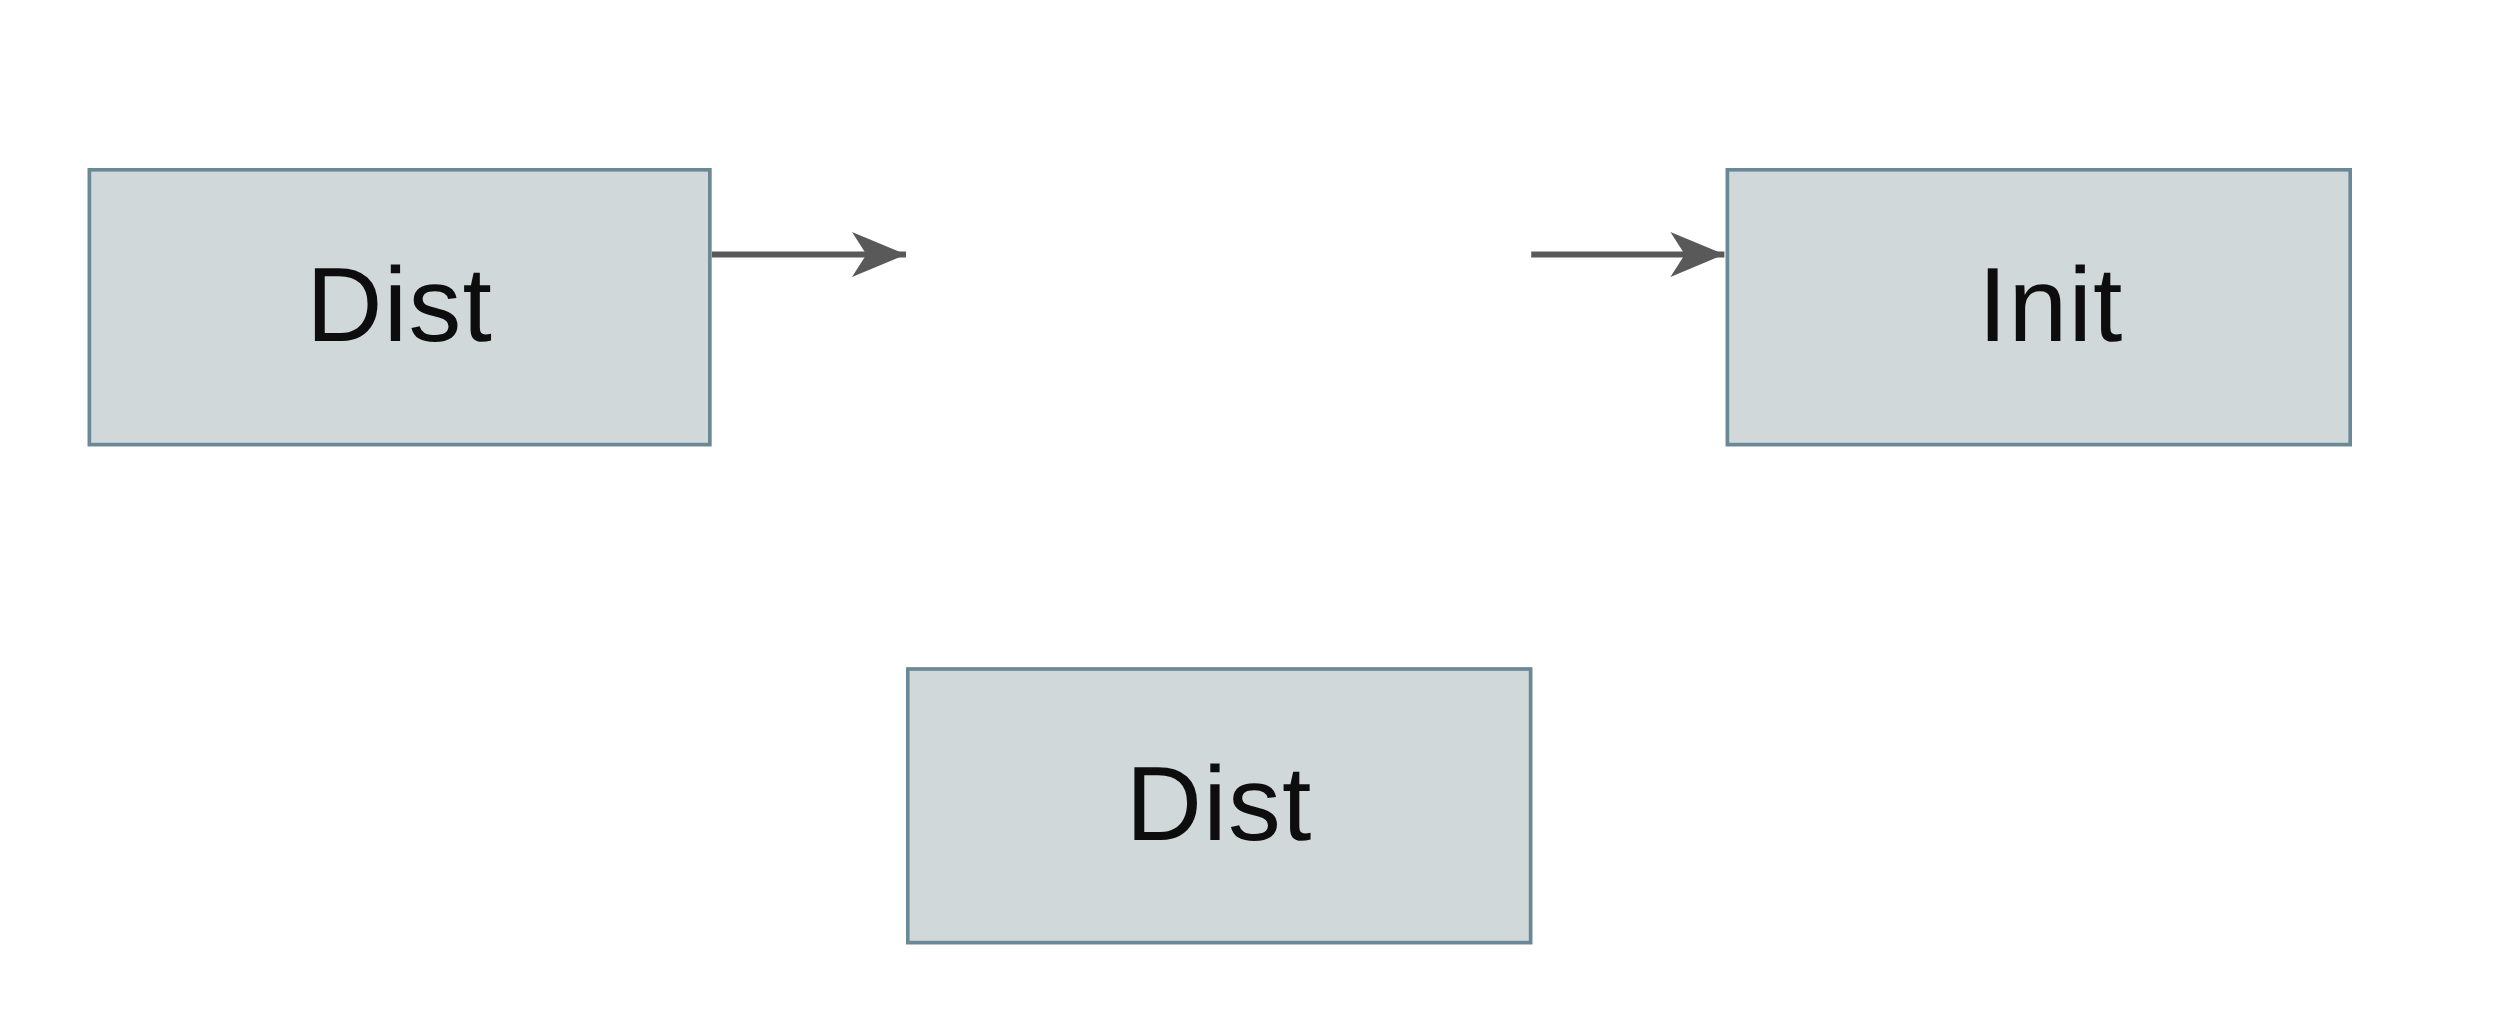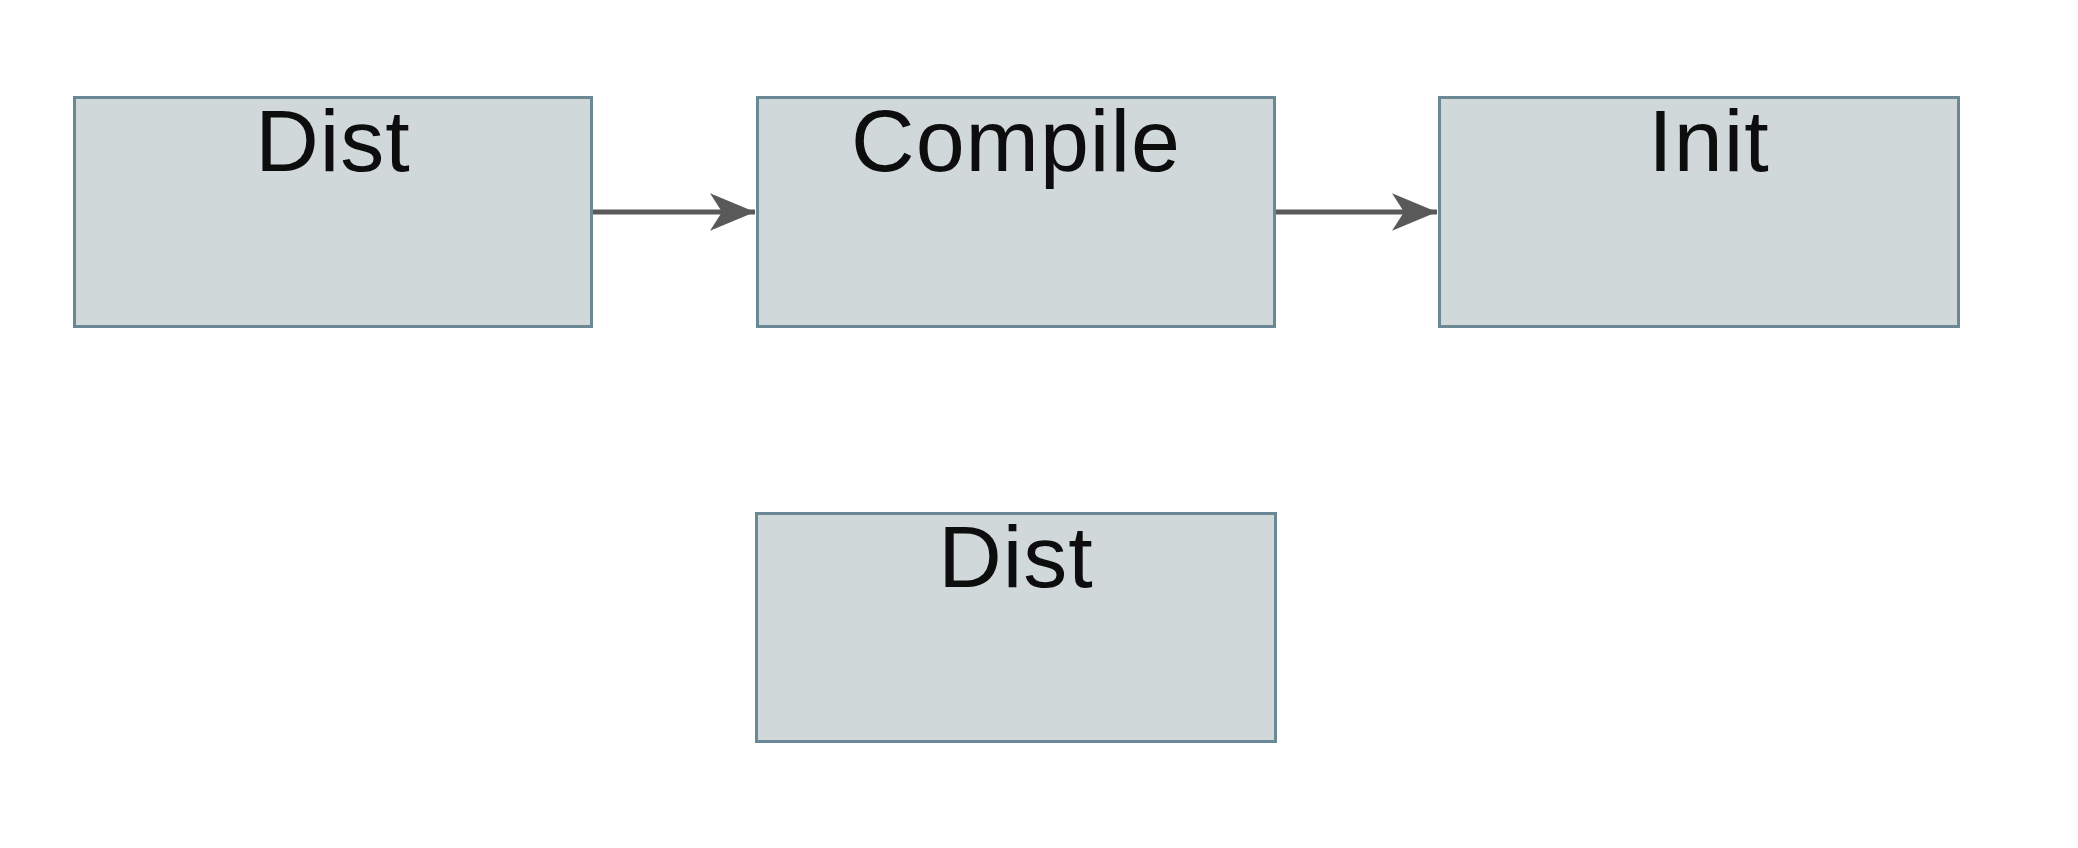--- a/index.html
+++ b/index.html
@@ -19,21 +19,23 @@
     overflow: hidden;
     font-family: "Liberation Sans", "DejaVu Sans", sans-serif;
   }
   .node {
     position: absolute;
     width: 520px;
     height: 232px;
     background: var(--node_fill);
     border: 3px solid var(--node_border);
     display: flex;
+    align-items: center;
     justify-content: center;
+    margin-top: 44px;
   }
   .node .label {
     font-size: 88px;
     font-weight: 400;
     color: var(--text);
     letter-spacing: 1px;
     line-height: 1;
     white-space: nowrap;
     transform: translateY(-2px);
   }
@@ -63,23 +65,20 @@
       </marker>
     </defs>
     <line x1="593" y1="212" x2="755" y2="212" marker-end="url(#barb)"></line>
     <line x1="1276" y1="212" x2="1437" y2="212" marker-end="url(#barb)"></line>
   </svg>
 
   <div class="node" id="node-dist">
     <span class="label">Dist</span>
   </div>
 
-  <div class="node" id="node-compile">
-    <span class="label">Compile</span>
-  </div>
 
   <div class="node" id="node-init">
     <span class="label">Init</span>
   </div>
 
   <div class="node" id="node-clean">
     <span class="label">Dist</span>
   </div>
 
 </div>

